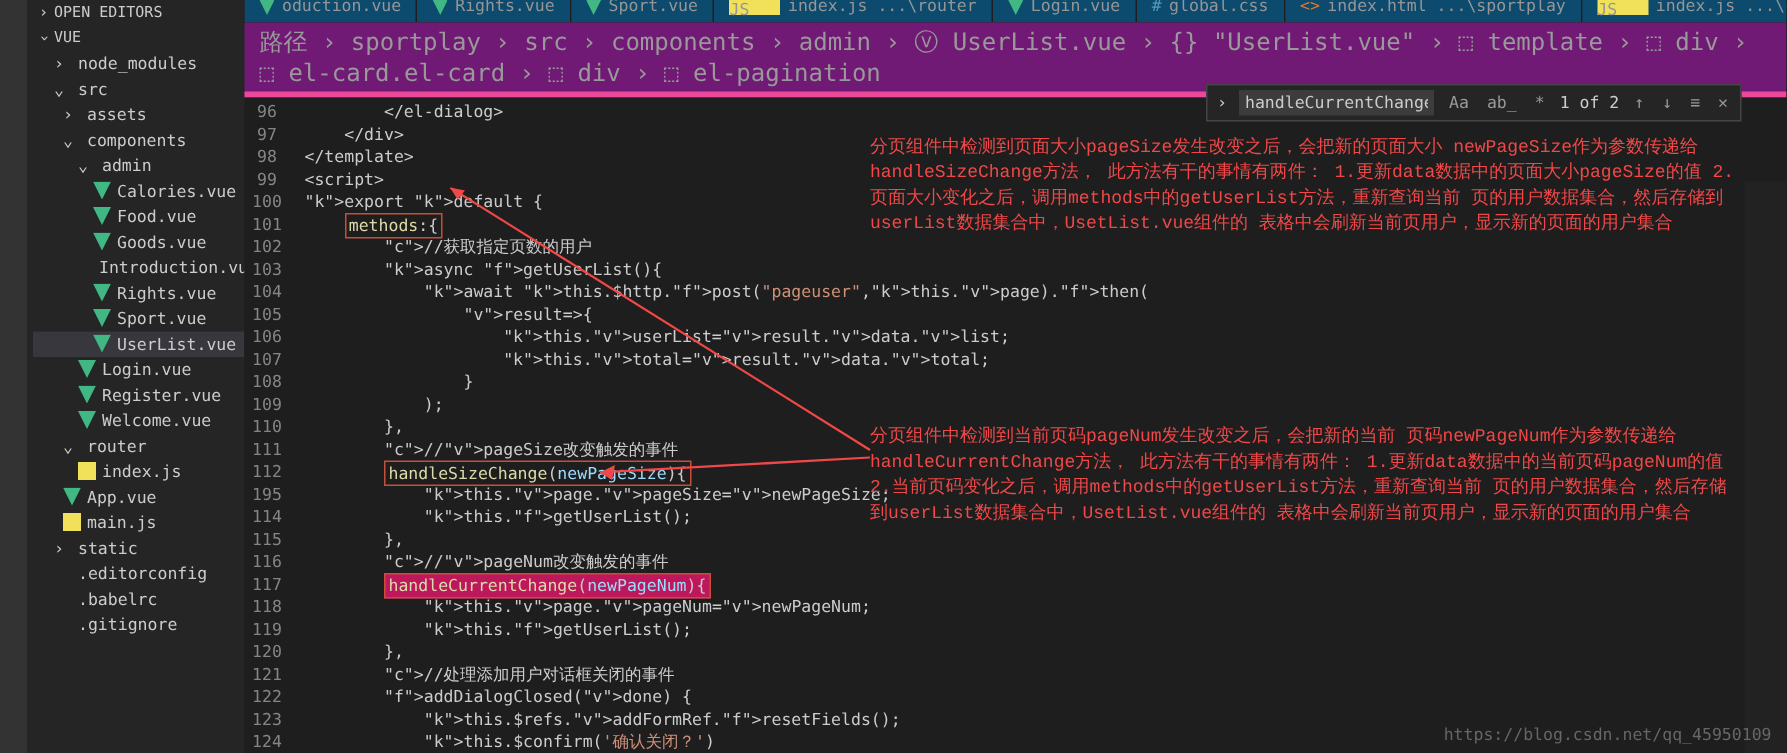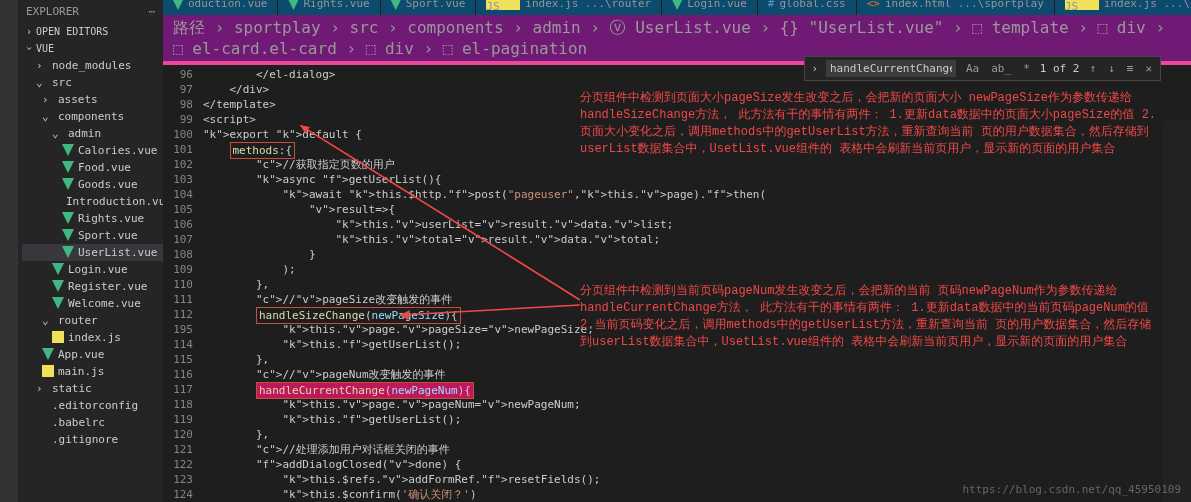--- a/index.html
+++ b/index.html
@@ -22,42 +22,38 @@
 .ic.fold.open::before{content:"⌄"}
 .main{position:absolute;left:163px;top:0;right:0;height:502px;display:flex;flex-direction:column}
 .tabs{display:flex;height:28px;background:#252526;overflow:hidden}
 .tab{padding:5px 10px;background:#0c4a6e;color:#969696;border-right:1px solid #1e1e1e;display:flex;align-items:flex-end;gap:5px;cursor:pointer;white-space:nowrap;font-size:11px}
 .tab .vi{width:10px;height:10px;background:#41b883;clip-path:polygon(50% 100%,0 0,100% 0)}
 .tab .ji{width:34px;height:10px;background:#f1e05a}
 .tab .ci{color:#519aba}
 .tab .hi{color:#e37933}
 .bc{padding:3px 10px;font-size:16px;color:#999;background:#701a75;border-bottom:4px solid #ec4899}
 .editor{flex:1;display:flex;position:relative;background:#1e1e1e}
-.gutter{width:40px;text-align:right;padding-right:10px;color:#858585;font-size:11px;line-height:15px;padding-top:2px}
+.gutter{width:40px;text-align:center;padding-right:10px;color:#858585;font-size:11px;line-height:15px;padding-top:2px}
 .code{flex:1;font-size:11px;line-height:15px;padding-top:2px;position:relative}
 .ln{height:15px;white-space:pre}.s{color:#ce9178}.f{color:#dcdcaa}.v{color:#9cdcfe}
 .hl{border:1px solid #c74e39;display:inline-block;padding:0 2px}
 .note{position:absolute;color:#f04848;font-size:12px;line-height:17px;font-family:Liberation Mono, monospace;pointer-events:none}
 .find{position:absolute;right:30px;top:56px;background:#252526;border:1px solid #454545;padding:3px 6px;display:flex;align-items:center;gap:8px;font-size:11px;z-index:10}
 .find input{background:#3c3c3c;border:none;color:#ccc;padding:2px 4px;width:130px;font-size:11px}
 .find .fb{color:#999;cursor:pointer;padding:0 2px}
 .mini{position:absolute;right:0;top:56px;width:28px;height:440px;background:#252526;opacity:.6}
 .wm{position:absolute;right:10px;bottom:6px;color:#666;font-size:11px}
 svg.arrow{position:absolute;pointer-events:none;z-index:5}
 </style>
 </head>
 <body>
 
 <div class="actbar"></div>
 
 <div class="sidebar">
-  <div class="sbhead">
-    <span>EXPLORER</span>
-    <span>⋯</span>
-  </div>
   <div class="sbsec">OPEN EDITORS</div>
   <div class="sbsec open">VUE</div>
   <div class="tree" id="tree">
       <div class="ti d0">
         <span class="ic fold"></span>
         <span>node_modules</span>
       </div>
       <div class="ti d0">
         <span class="ic fold open"></span>
         <span>src</span>

